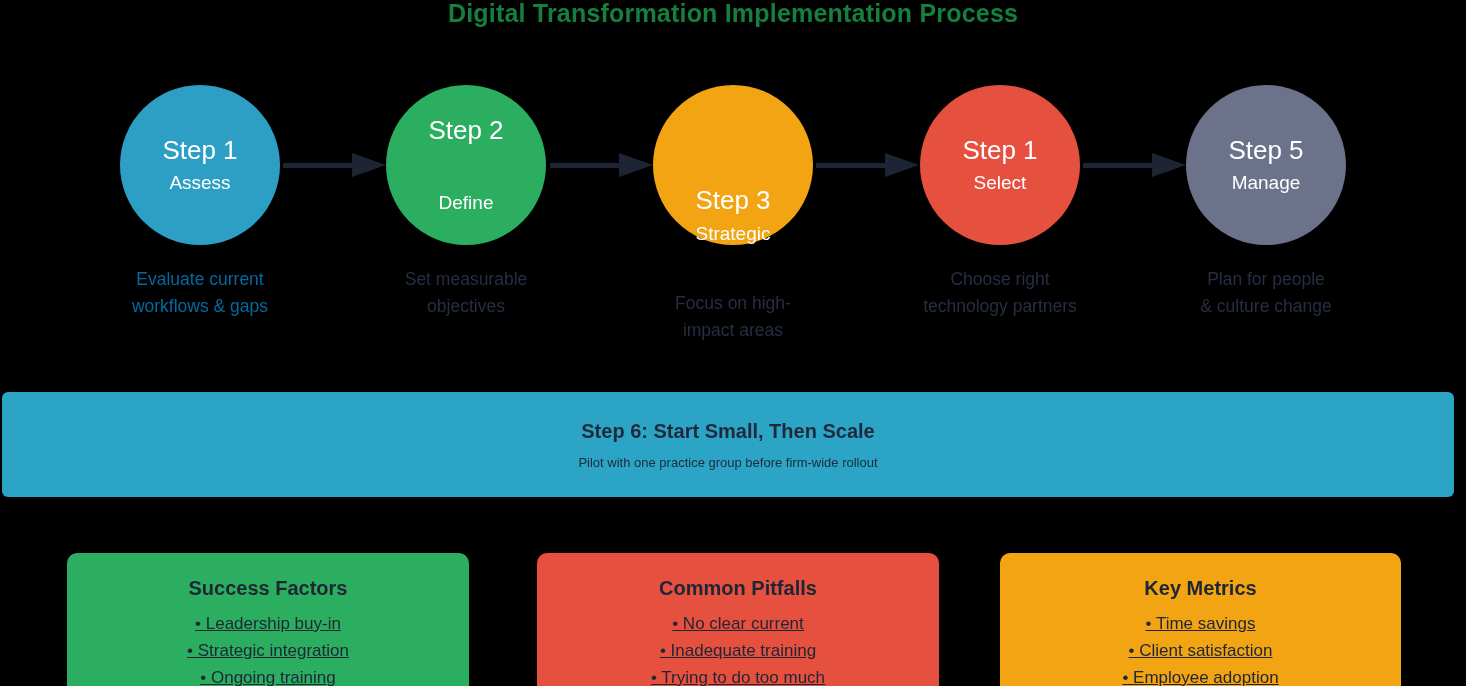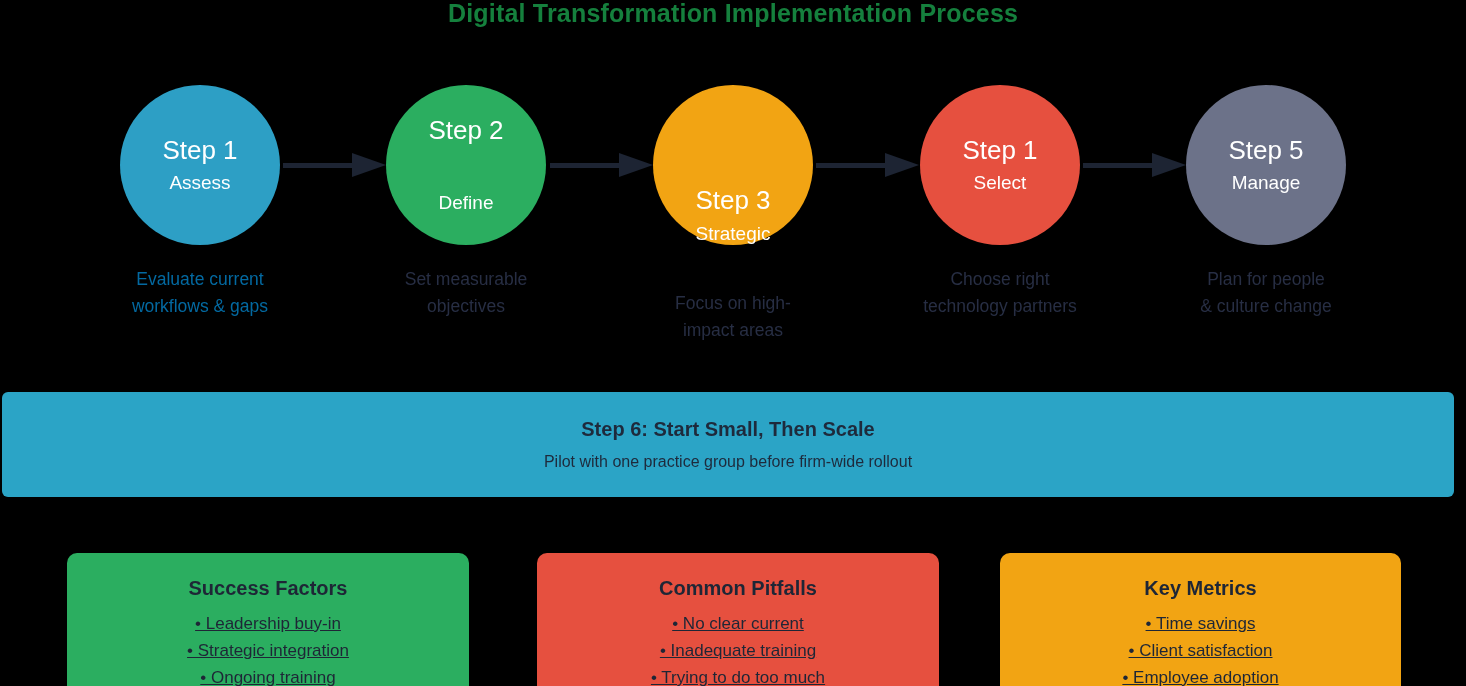--- a/index.html
+++ b/index.html
@@ -40,21 +40,21 @@
     white-space: pre-line;
   }
 
   .banner {
     position: absolute; left: 2px; top: 392px; width: 1452px; height: 105px;
     border-radius: 6px;
     display: flex; flex-direction: column; align-items: center; justify-content: center;
     text-align: center;
   }
   .banner-title { font-size: 20px; font-weight: bold; }
-  .banner-sub { font-size: 16px; margin-top: 12px; }
+  .banner-sub { font-size: 13px; margin-top: 12px; }
 
   .info-box {
     position: absolute; top: 553px; height: 175px; border-radius: 10px;
     text-align: center;
   }
   .box-title { font-size: 20px; font-weight: bold; margin-top: 24px; }
   .box-items { margin-top: 10px; }
   .box-item { font-size: 17px; line-height: 27px; text-decoration: underline; }
 </style>
 </head>

